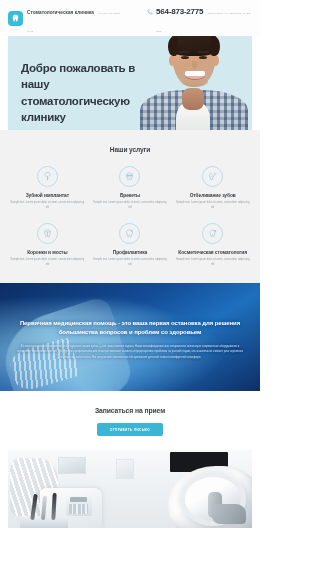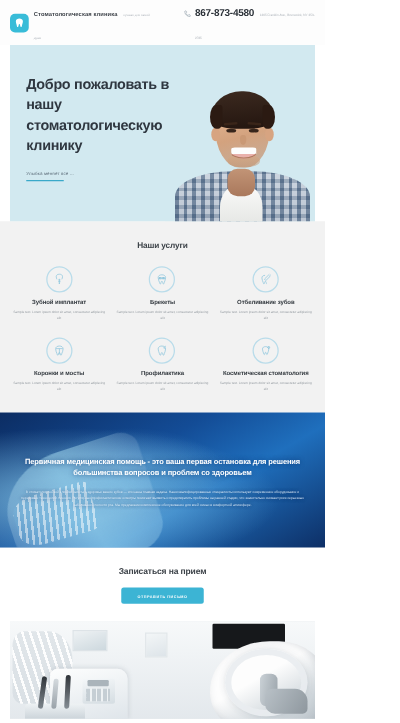--- a/index.html
+++ b/index.html
@@ -37,21 +37,21 @@
   .contact-text { text-align:left; }
   .phone-num {
     font-size:8px; font-weight:700; color:#2b3138; letter-spacing:-.2px;
     white-space:nowrap;
   }
   .addr { font-size:2.5px; color:#adb3ba; line-height:1.5; margin-top:1px; }
 
   
   .hero-wrap { padding:0 8px; }
   .hero {
-    position:relative; height:141px; background:#d2e9f0; overflow:hidden;
+    position:relative; height:94px; background:#d2e9f0; overflow:hidden;
   }
   .hero-copy { position:absolute; left:13px; top:24px; width:140px; z-index:3; }
   .hero-title {
     font-size:11.5px; font-weight:700; color:#2f3740;
     line-height:1.42; letter-spacing:-.25px;
   }
   .hero-sub { margin-top:12px; }
   .hero-sub-text { font-size:3.6px; color:#5d6d7a; letter-spacing:.1px; }
   .hero-rule { width:30px; height:1.2px; background:#3aa9c9; margin-top:2.5px; }
 
@@ -251,21 +251,21 @@
       </span>
     </div>
 
     <div class="contact">
       <span class="phone-icon">
         <svg width="6" height="6" viewBox="0 0 24 24" aria-hidden="true">
           <path d="M6.6 10.8c1.4 2.8 3.8 5.1 6.6 6.6l2.2-2.2c.3-.3.7-.4 1-.2 1.2.4 2.4.6 3.6.6.6 0 1 .4 1 1V20c0 .6-.4 1-1 1C10.6 21 3 13.4 3 4c0-.6.4-1 1-1h3.5c.6 0 1 .4 1 1 0 1.3.2 2.5.6 3.6.1.4 0 .8-.2 1.1l-2.3 2.1z" fill="none" stroke="#9aa6b0" stroke-width="2"></path>
         </svg>
       </span>
       <span class="contact-text">
-        <span class="phone-num">867-873-4580</span>
+        <span class="phone-num">564-873-2775</span>
         <span class="addr">1205 Franklin Ave., Brunswick, NY
 253-2785</span>
       </span>
     </div>
   </div>
 
   <div class="hero-wrap">
     <div class="hero">
       <div class="hero-photo">
         <div class="ph-bg"></div>

